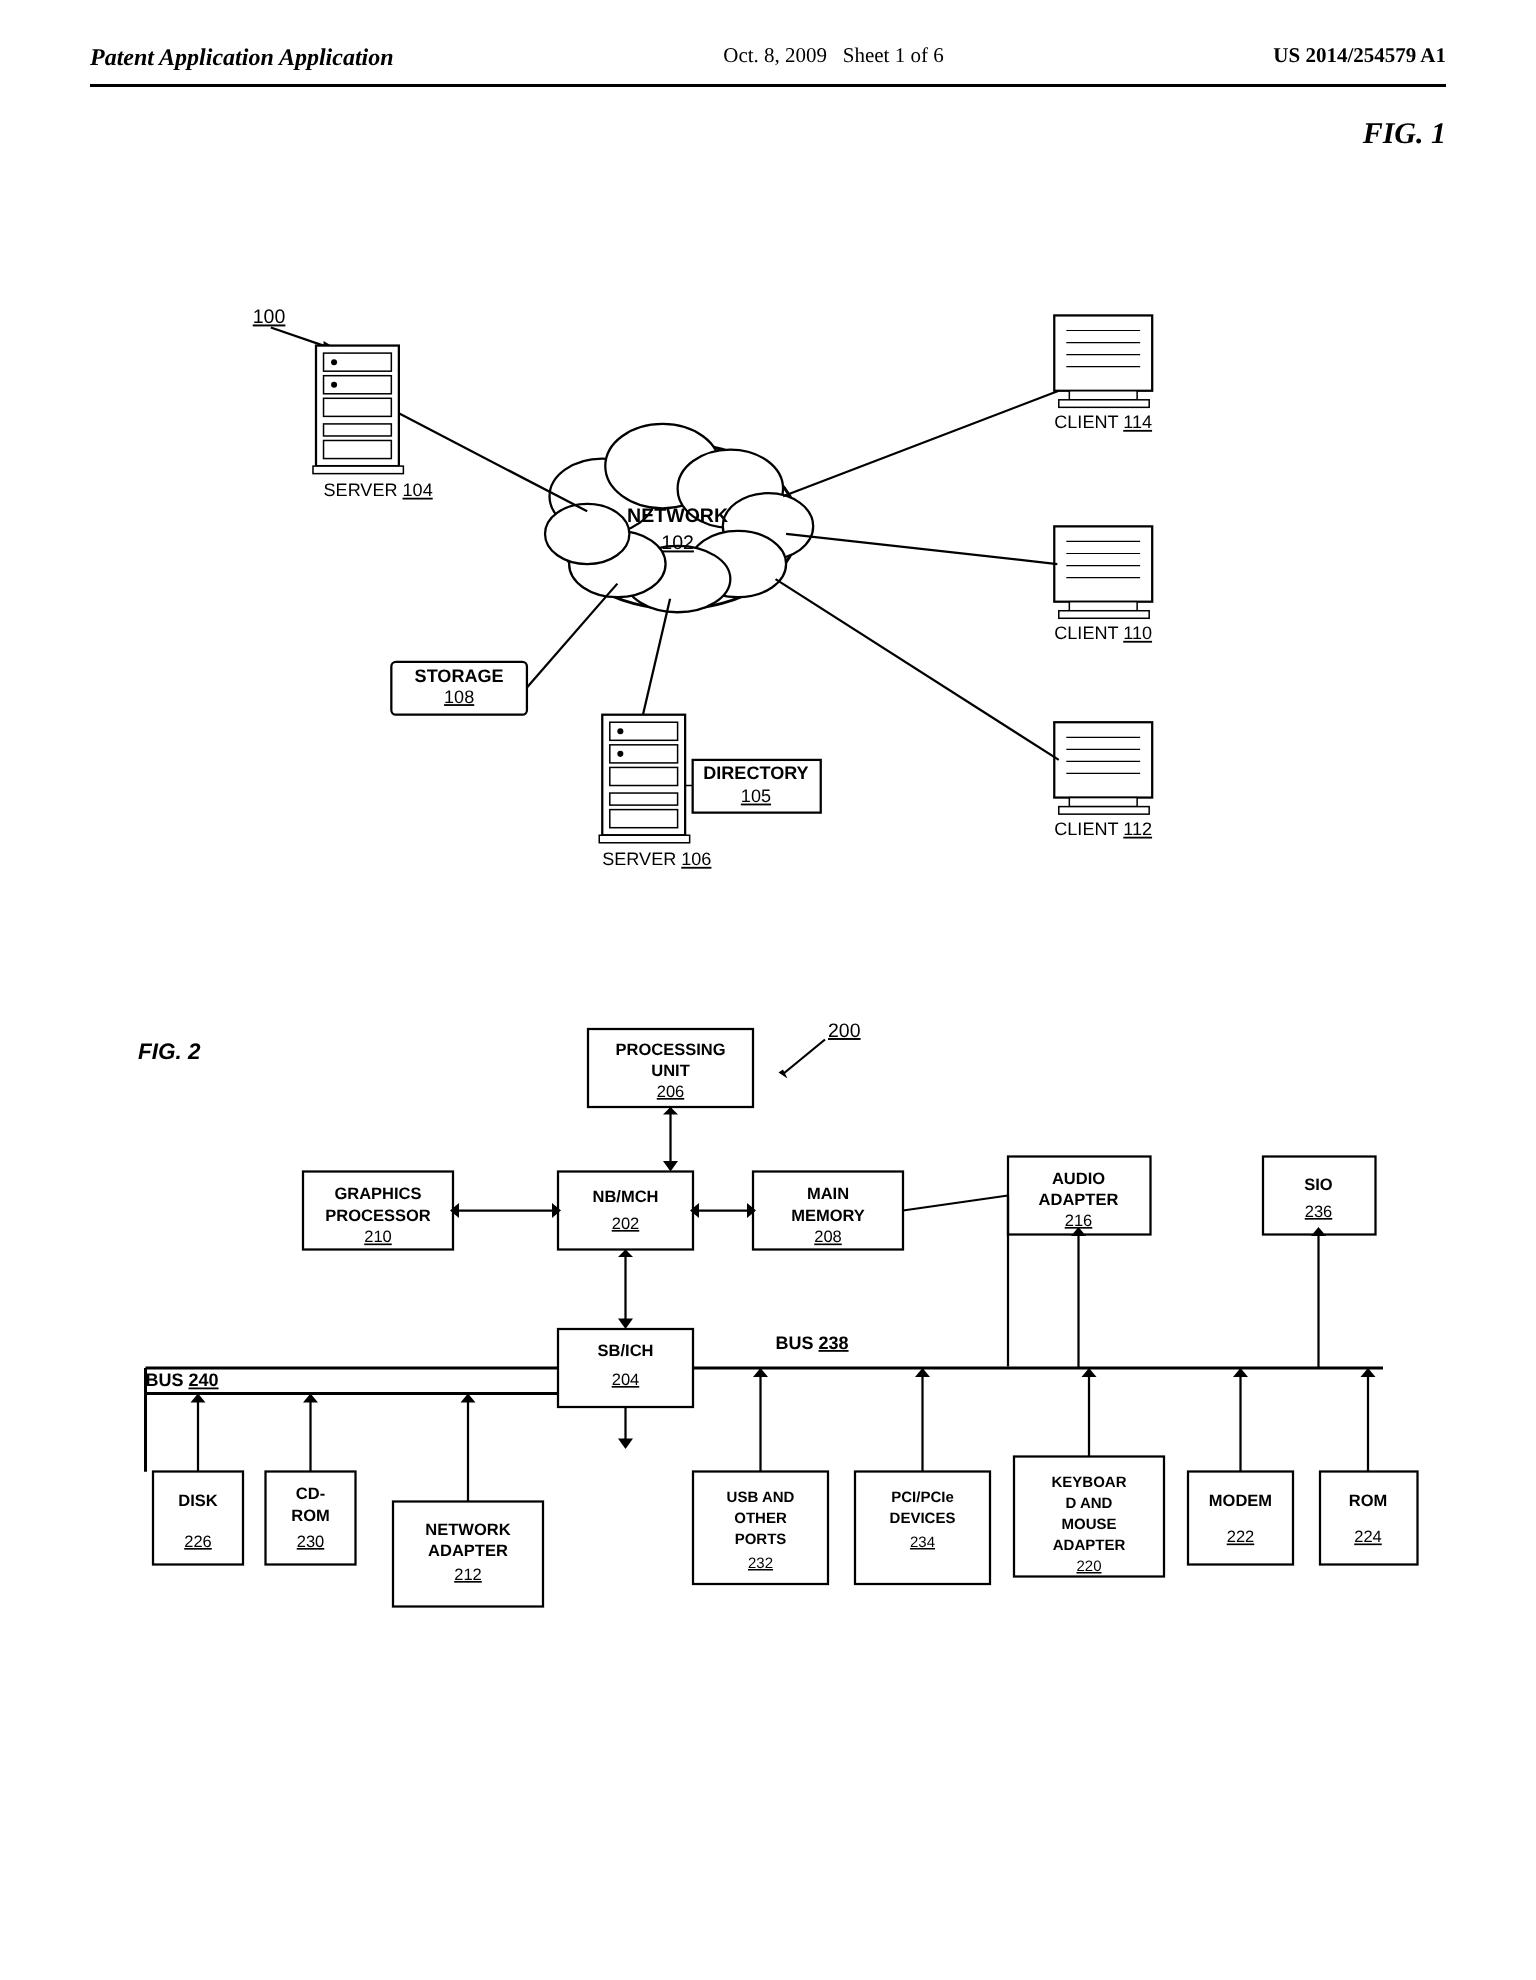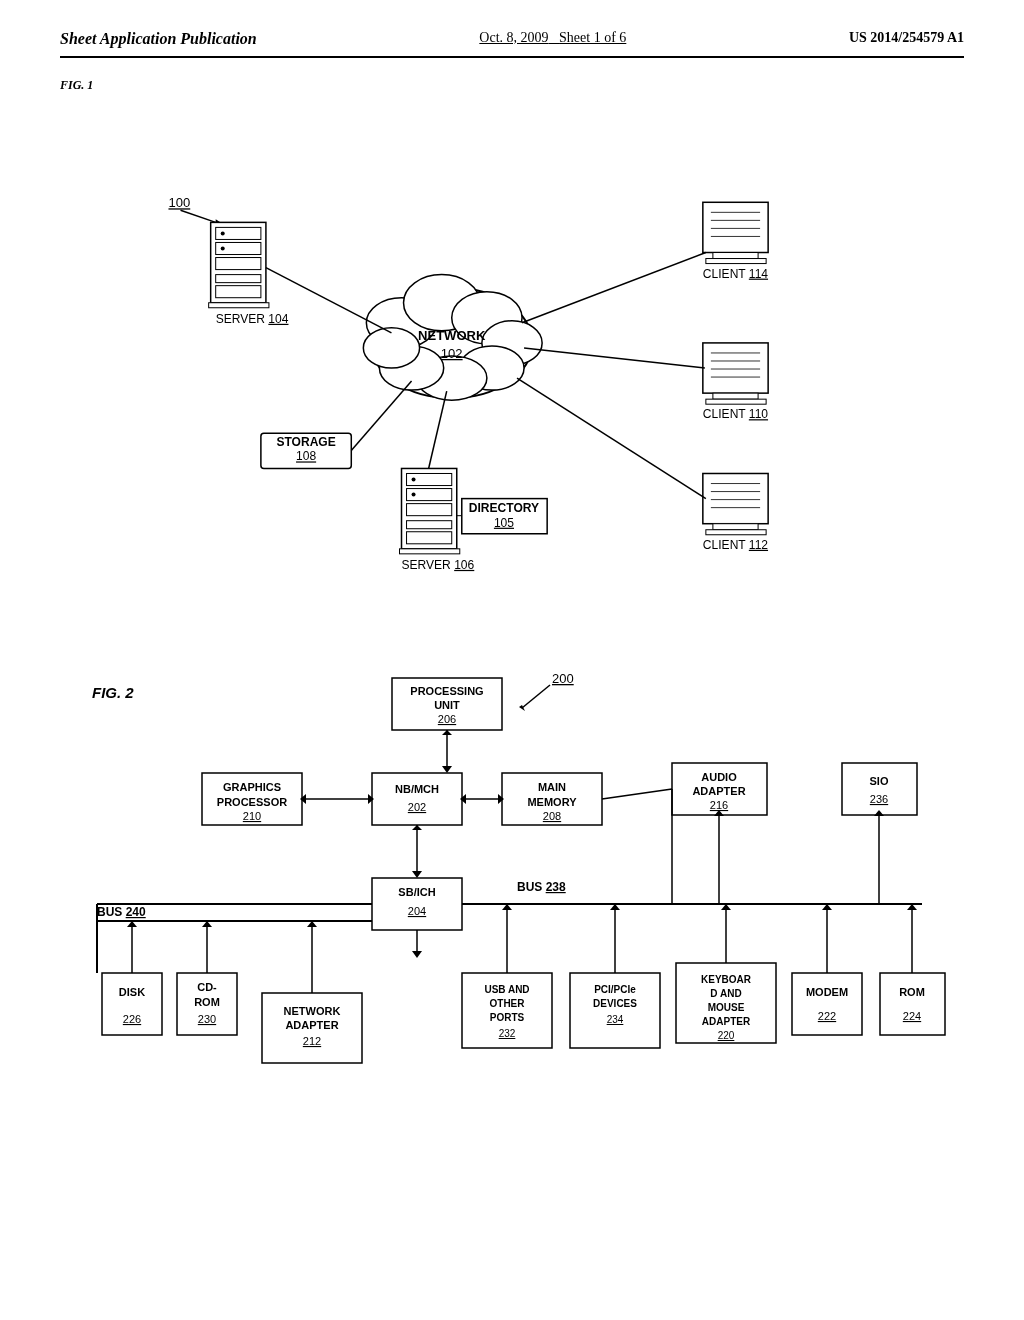--- a/index.html
+++ b/index.html
@@ -27,31 +27,30 @@
       margin-bottom: 20px;
     }
     .header-left {
       font-weight: bold;
       font-size: 16px;
       font-style: italic;
     }
     .header-center {
       font-size: 14px;
       text-align: center;
-      text-decoration: underline;
     }
     .header-right {
       font-size: 14px;
       font-weight: bold;
     }
     .fig-title {
-      text-align: left;
+      text-align: right;
       font-weight: bold;
       font-style: italic;
-      font-size: 12px;
+      font-size: 20px;
       margin-bottom: 10px;
     }
     
     .fig1-container {
       position: relative;
       width: 100%;
       height: 520px;
       margin-bottom: 40px;
     }
     svg.fig1-svg {
@@ -72,21 +71,21 @@
       width: 100%;
       height: 100%;
     }
   </style>
 </head>
 <body>
 
 <div class="page">
 
   <div class="header">
-    <div class="header-left">Sheet Application Publication</div>
+    <div class="header-left">Patent Application Application</div>
     <div class="header-center">
       <span>Oct. 8, 2009</span>&nbsp;&nbsp;
       <span>Sheet 1 of 6</span>
     </div>
     <div class="header-right">US 2014/254579 A1</div>
   </div>
 
   <div class="fig-title">FIG. 1</div>
 
   <div class="fig1-container">

